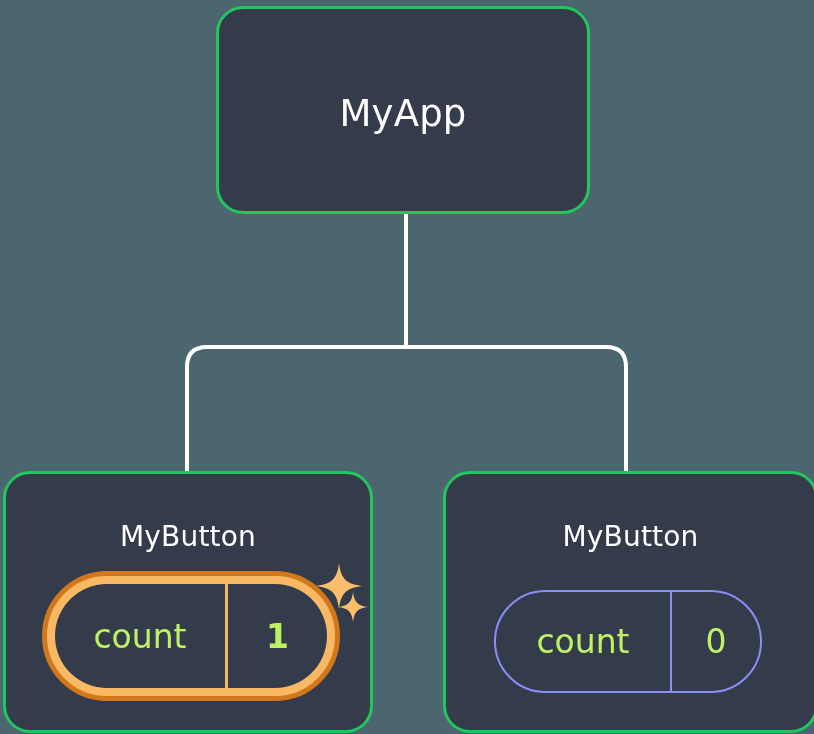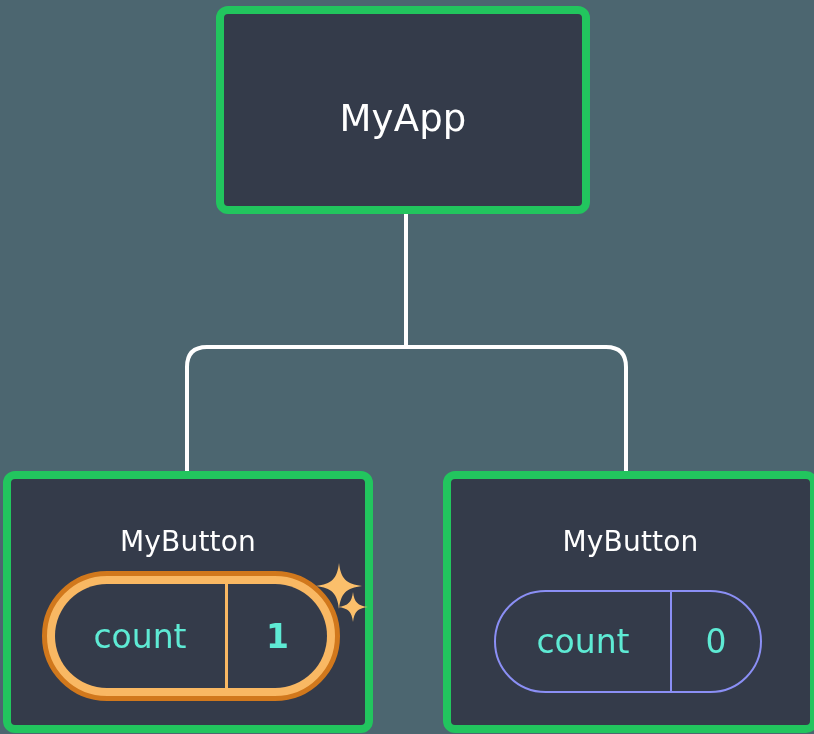--- a/index.html
+++ b/index.html
@@ -23,22 +23,22 @@
     top: 0;
     width: 814px;
     height: 734px;
     pointer-events: none;
   }
 
   
   .node-box {
     position: absolute;
     background: #343b4a;
-    border: 8px solid #22c55e;
-    border-radius: 12px;
+    border: 3px solid #22c55e;
+    border-radius: 27px;
     box-sizing: border-box;
   }
 
   #node-root {
     left: 216px;
     top: 6px;
     width: 374px;
     height: 208px;
   }
 
@@ -82,21 +82,21 @@
     box-sizing: border-box;
     display: flex;
     align-items: stretch;
     background: transparent;
   }
 
   .pill-name, .pill-value {
     display: flex;
     align-items: center;
     justify-content: center;
-    color: #5eead4;
+    color: #bef264;
     white-space: nowrap;
   }
 
   
   .pill-plain {
     border: 2px solid #8b8ff5;
     border-radius: 999px;
   }
   .pill-plain .pill-name {
     flex: 0 0 174px;

